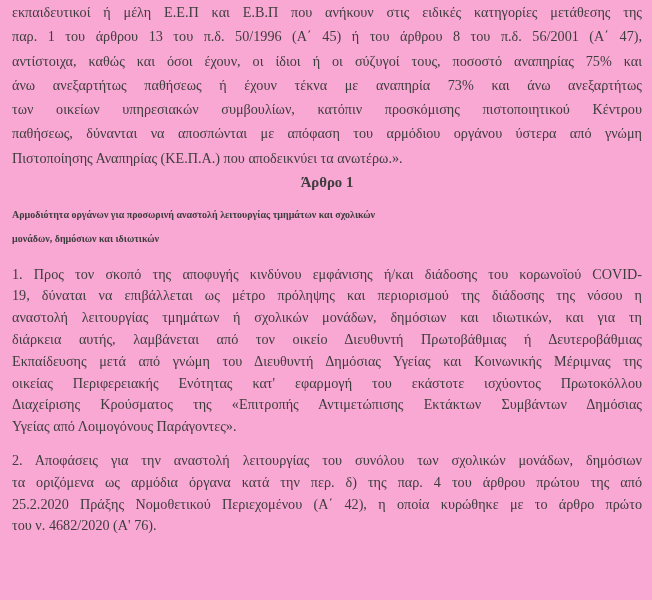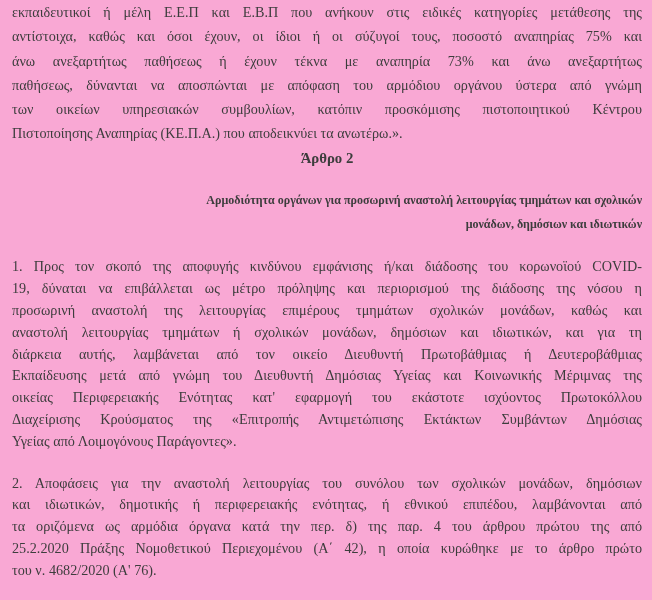--- a/index.html
+++ b/index.html
@@ -31,70 +31,69 @@
     line-height: 24.3px;
   }
   .article-title {
     margin: 0;
     font-size: 14.8px;
     font-weight: bold;
     text-align: center;
     line-height: 24px;
   }
   .article-subtitle {
-    margin-top: 18px;
-    font-size: 12px;
+    margin-top: 9px;
+    font-size: 10px;
     font-weight: bold;
-    text-align: right;
+    text-align: left;
   }
   .article-subtitle .subtitle-line {
     line-height: 24.3px;
   }
   .para {
-    margin-top: 20px;
+    margin-top: 12px;
   }
   .para .line {
     font-size: 14.2px;
     line-height: 21.8px;
   }
 </style>
 </head>
 <body>
 
 <div class="page">
 
   <div class="intro">
     <div class="line">εκπαιδευτικοί ή μέλη Ε.Ε.Π και Ε.Β.Π που ανήκουν στις ειδικές κατηγορίες μετάθεσης της</div>
+    <div class="line">παρ. 1 του άρθρου 13 του π.δ. 50/1996 (Α΄ 45) ή του άρθρου 8 του π.δ. 56/2001 (Α΄ 47),</div>
     <div class="line">αντίστοιχα, καθώς και όσοι έχουν, οι ίδιοι ή οι σύζυγοί τους, ποσοστό αναπηρίας 75% και</div>
     <div class="line">άνω ανεξαρτήτως παθήσεως ή έχουν τέκνα με αναπηρία 73% και άνω ανεξαρτήτως</div>
+    <div class="line">των οικείων υπηρεσιακών συμβουλίων, κατόπιν προσκόμισης πιστοποιητικού Κέντρου</div>
     <div class="line">παθήσεως, δύνανται να αποσπώνται με απόφαση του αρμόδιου οργάνου ύστερα από γνώμη</div>
-    <div class="line">των οικείων υπηρεσιακών συμβουλίων, κατόπιν προσκόμισης πιστοποιητικού Κέντρου</div>
     <div class="line last">Πιστοποίησης Αναπηρίας (ΚΕ.Π.Α.) που αποδεικνύει τα ανωτέρω.».</div>
   </div>
 
-  <div class="article-title">Άρθρο 2</div>
+  <div class="article-title">Άρθρο 1</div>
 
   <div class="article-subtitle">
     <div class="subtitle-line">Αρμοδιότητα οργάνων για προσωρινή αναστολή λειτουργίας τμημάτων και σχολικών</div>
     <div class="subtitle-line">μονάδων, δημόσιων και ιδιωτικών</div>
   </div>
 
   <div class="para">
     <div class="line">1. Προς τον σκοπό της αποφυγής κινδύνου εμφάνισης ή/και διάδοσης του κορωνοϊού COVID-</div>
     <div class="line">19, δύναται να επιβάλλεται ως μέτρο πρόληψης και περιορισμού της διάδοσης της νόσου η</div>
-    <div class="line">προσωρινή αναστολή της λειτουργίας επιμέρους τμημάτων σχολικών μονάδων, καθώς και</div>
     <div class="line">αναστολή λειτουργίας τμημάτων ή σχολικών μονάδων, δημόσιων και ιδιωτικών, και για τη</div>
     <div class="line">διάρκεια αυτής, λαμβάνεται από τον οικείο Διευθυντή Πρωτοβάθμιας ή Δευτεροβάθμιας</div>
     <div class="line">Εκπαίδευσης μετά από γνώμη του Διευθυντή Δημόσιας Υγείας και Κοινωνικής Μέριμνας της</div>
     <div class="line">οικείας Περιφερειακής Ενότητας κατ' εφαρμογή του εκάστοτε ισχύοντος Πρωτοκόλλου</div>
     <div class="line">Διαχείρισης Κρούσματος της «Επιτροπής Αντιμετώπισης Εκτάκτων Συμβάντων Δημόσιας</div>
     <div class="line last">Υγείας από Λοιμογόνους Παράγοντες».</div>
   </div>
 
   <div class="para">
     <div class="line">2. Αποφάσεις για την αναστολή λειτουργίας του συνόλου των σχολικών μονάδων, δημόσιων</div>
-    <div class="line">και ιδιωτικών, δημοτικής ή περιφερειακής ενότητας, ή εθνικού επιπέδου, λαμβάνονται από</div>
     <div class="line">τα οριζόμενα ως αρμόδια όργανα κατά την περ. δ) της παρ. 4 του άρθρου πρώτου της από</div>
     <div class="line">25.2.2020 Πράξης Νομοθετικού Περιεχομένου (Α΄ 42), η οποία κυρώθηκε με το άρθρο πρώτο</div>
     <div class="line last">του ν. 4682/2020 (Α' 76).</div>
   </div>
 
 </div>
 
 </body></html>

